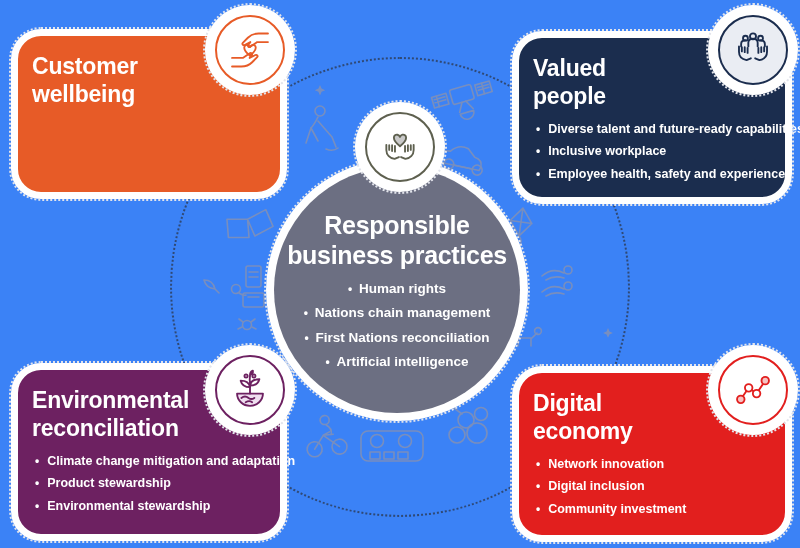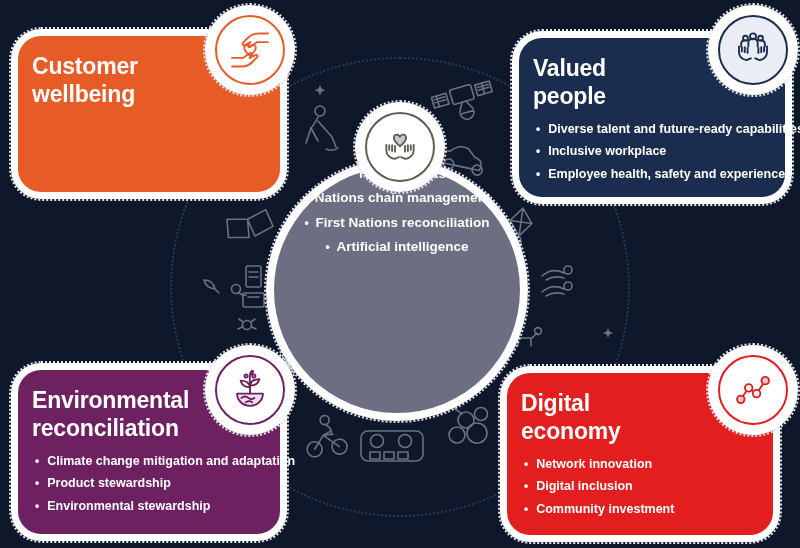--- a/index.html
+++ b/index.html
@@ -1,17 +1,17 @@
 <!DOCTYPE html>
 <html style="--orange: #E75B27; --navy: #1B2D4E; --purple: #6D2161; --red: #E21F1E; --gray: #6C6F82; --olive: #5E604F; --doodle: #9093A9; --ringColor: #2E4060;"><head>
 <meta charset="utf-8">
 <style>
   html,body{margin:0;padding:0;background:#fff;}
   .stage{
-    position:relative;width:800px;height:548px;background:#0f172a;
+    position:relative;width:800px;height:548px;background:#3b82f6;
     font-family:"Liberation Sans",sans-serif;overflow:hidden;
   }
   
   .ring{
     position:absolute;left:170px;top:57px;width:460px;height:460px;
     box-sizing:border-box;border:2px dotted var(--ringColor);
     border-radius:50%;opacity:.85;z-index:0;
   }
   .doodles{position:absolute;left:0;top:0;z-index:0;}
   .doodles g{stroke:var(--doodle);fill:none;stroke-width:1.6;
@@ -21,21 +21,21 @@
   
   .card{
     position:absolute;box-sizing:border-box;z-index:2;color:#fff;
     border:7px solid #fff;border-radius:30px;
     outline:2px dotted #E2E4EB;
     padding:15px 8px 0 14px;
   }
   .card-tl{left:11px;top:29px;width:276px;height:170px;background:var(--orange);}
   .card-tr{left:512px;top:31px;width:280px;height:173px;background:var(--navy);}
   .card-bl{left:11px;top:363px;width:276px;height:178px;background:var(--purple);}
-  .card-br{left:500px;top:366px;width:280px;height:176px;background:var(--red);}
+  .card-br{left:512px;top:366px;width:280px;height:176px;background:var(--red);}
   .card h2{
     margin:2px 0 13px 0;font-size:23px;font-weight:700;line-height:1.2;
     letter-spacing:-.2px;white-space:pre-line;
   }
   .card ul{list-style:none;margin:0;padding:0 0 0 3px;}
   .card li{
     display:flex;align-items:baseline;gap:8px;margin-bottom:8.5px;
     font-size:12.5px;font-weight:600;white-space:nowrap;line-height:1.1;
   }
   .card li::before{content:"•";font-size:12px;flex:0 0 auto;}
@@ -227,20 +227,22 @@
           <span>Digital inclusion</span>
         </li>
       <li>
           <span>Community investment</span>
         </li>
     </ul>
   </section>
 
   <div class="center-outer">
     <div class="center-inner">
+      <h1 style="white-space:pre-line;">Responsible
+business practices</h1>
       <ul>
         <li>
             <span>Human rights</span>
           </li>
         <li>
             <span>Nations chain management</span>
           </li>
         <li>
             <span>First Nations reconciliation</span>
           </li>

